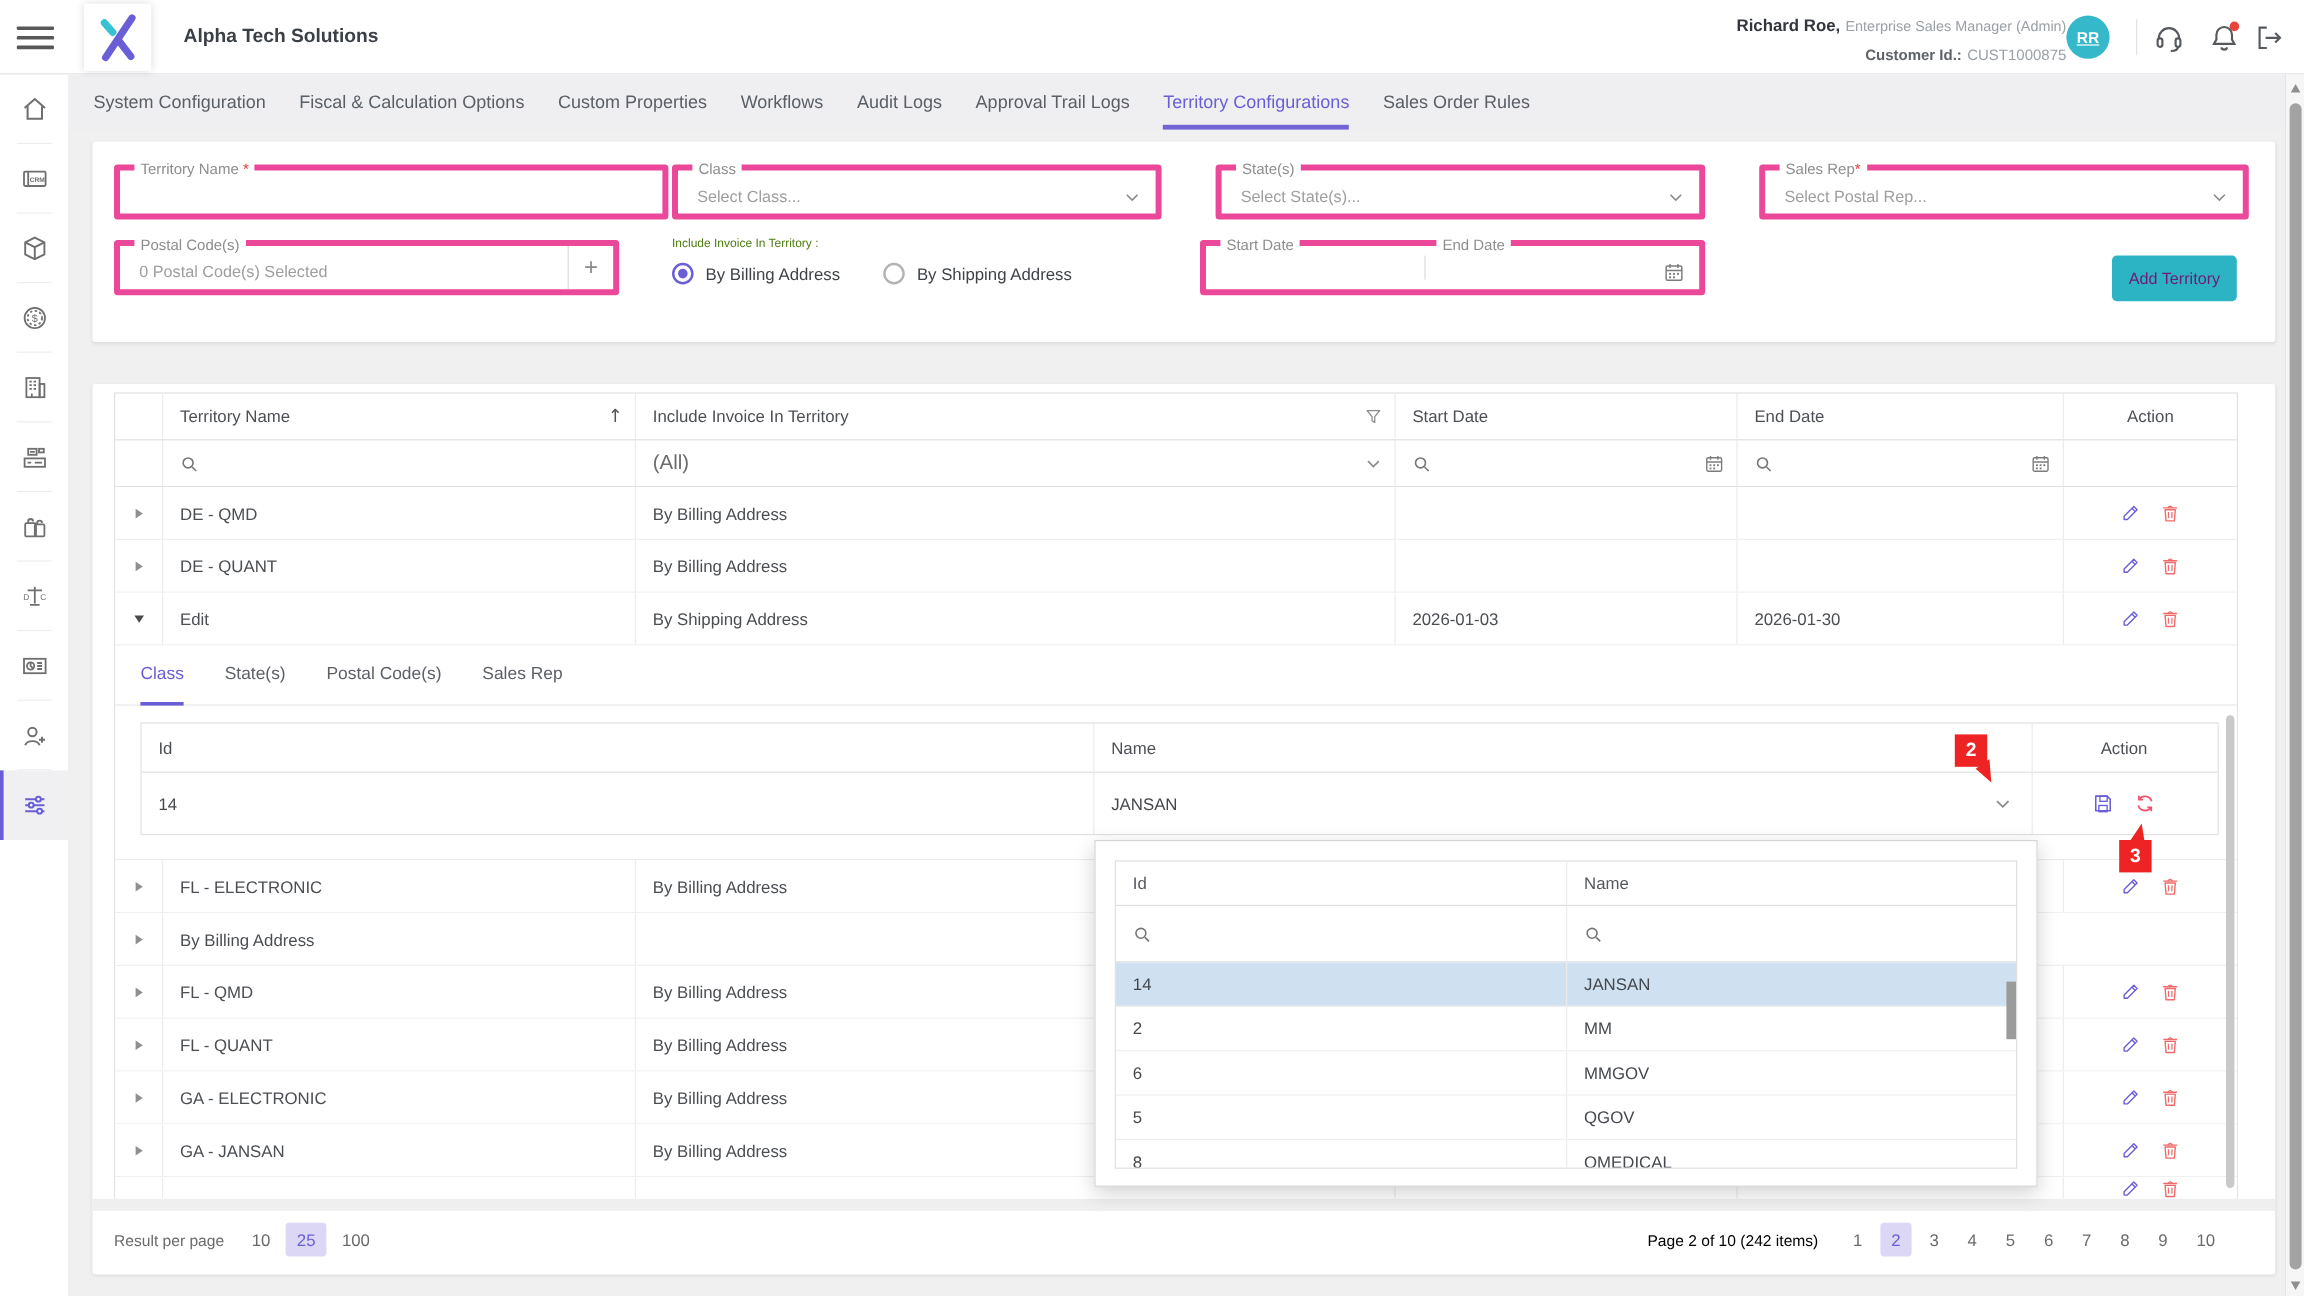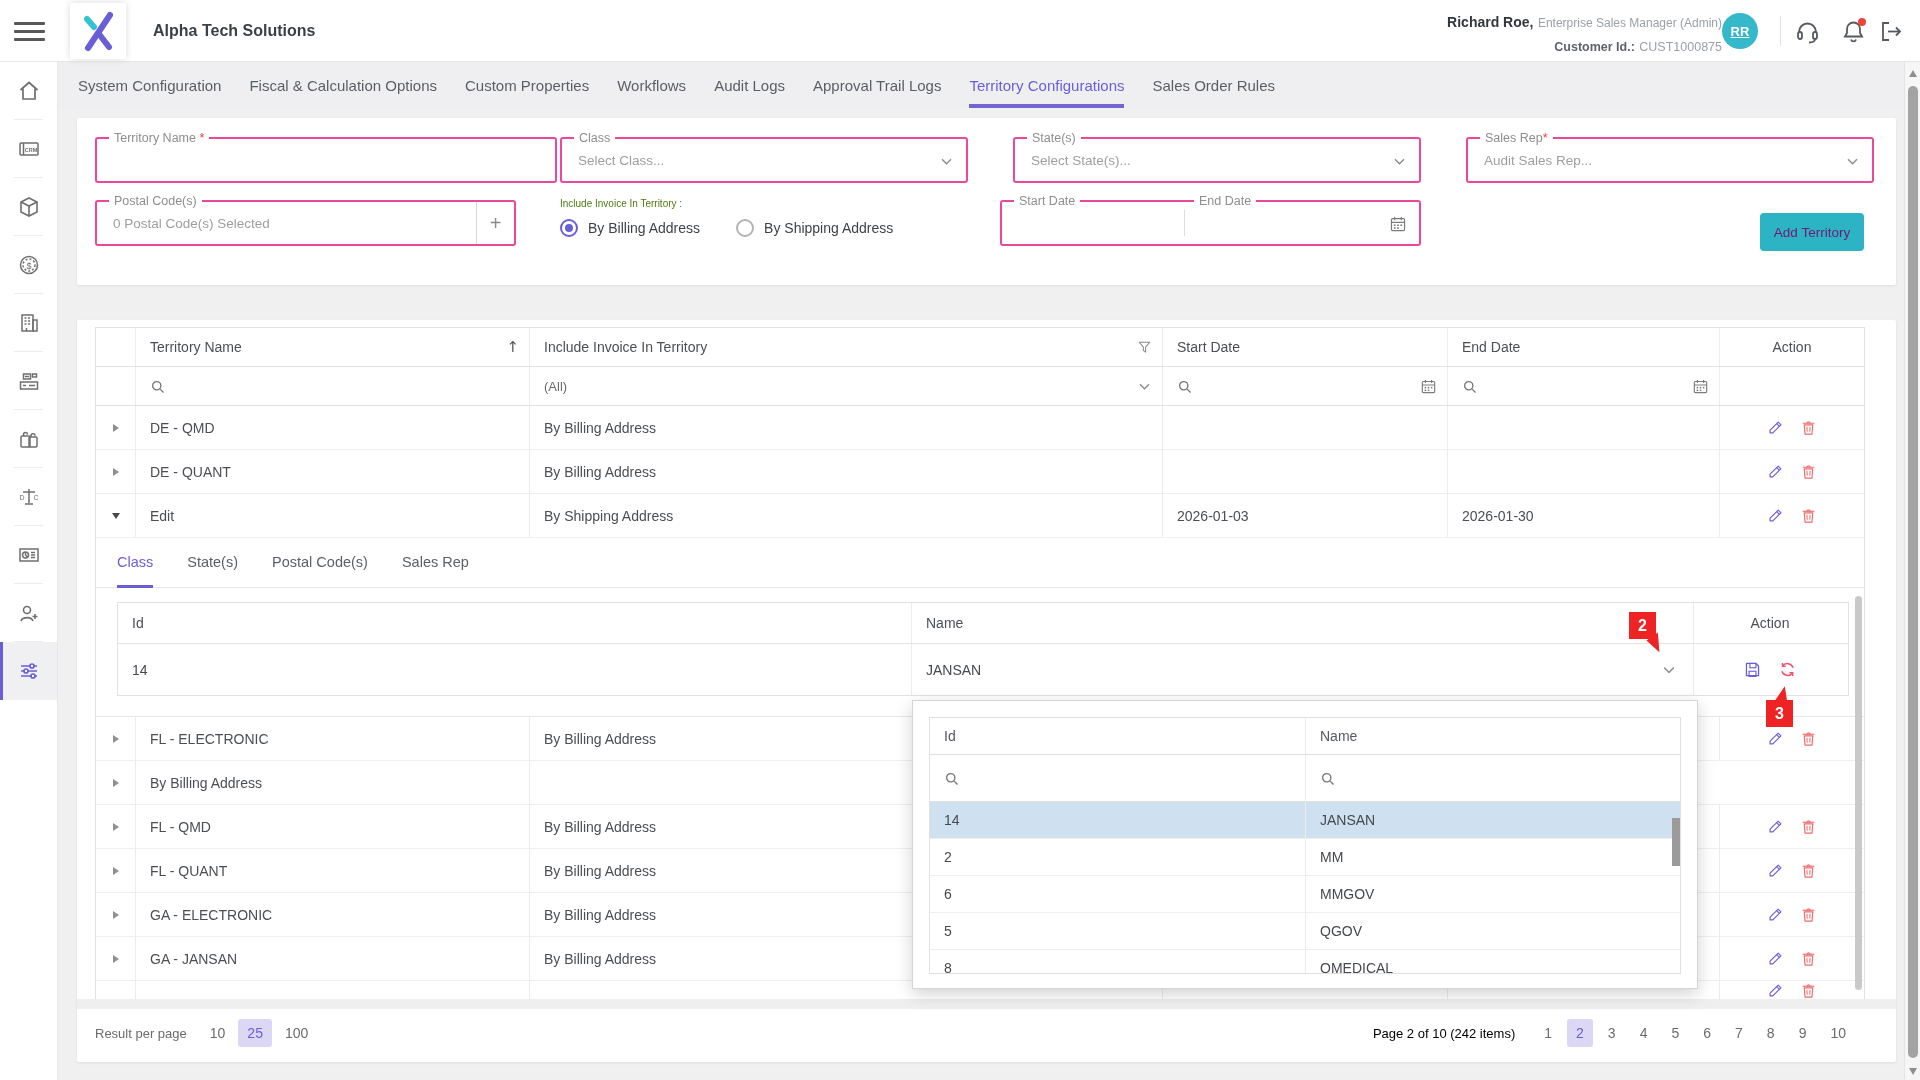--- a/index.html
+++ b/index.html
@@ -45,21 +45,21 @@
   .navbar { position:absolute; left:58px; top:62px; width:1846px; height:46px; background:#efeff1;
             display:flex; align-items:stretch; padding-left:20px; gap:28px; z-index:10; }
   .nav-tab { font-size:15px; color:#5a5f66; display:flex; align-items:center; cursor:pointer;
              border-bottom:4px solid transparent; padding-top:4px; }
   .nav-tab.active { color:#6a5ed6; border-bottom-color:#7165d6; }
   
   .card { position:absolute; background:#fff; border-radius:2px; box-shadow:0 1px 3px rgba(0,0,0,.08); }
   .form-card { left:77px; top:118px; width:1819px; height:167px; }
   .table-card { left:77px; top:320px; width:1819px; height:742px; overflow:hidden; }
   
-  .field { position:absolute; height:46px; border:2px solid #ec4899; border-radius:3px; background:#fff; }
+  .field { position:absolute; height:46px; border:5px solid #ec4899; border-radius:3px; background:#fff; }
   .field-label { position:absolute; top:-8px; left:12px; background:#fff; padding:0 5px;
                  font-size:12.5px; color:#8e8e8e; white-space:nowrap; }
   .req { color:#e53935; }
   .field-text { position:absolute; left:16px; top:0; line-height:44px; font-size:13.5px; color:#9e9e9e; }
   .field .chev { position:absolute; right:12px; top:15px; }
   .f-territory { left:18px; top:19px; width:462px; }
   .f-class { left:483px; top:19px; width:408px; }
   .f-states { left:936px; top:19px; width:408px; }
   .f-salesrep { left:1389px; top:19px; width:408px; }
   .f-postal { left:18px; top:82px; width:421px; }
@@ -91,21 +91,21 @@
   .gc:last-child { border-right:none; }
   .gc.center { justify-content:center; padding-left:0; }
   .t-row { display:grid; grid-template-columns:40px 394px 633px 285px 272px 144px; height:44px;
            border-bottom:1px solid #efefef; font-size:14px; color:#4b4e52; background:#fff; }
   .t-row.clipped { height:18px; overflow:hidden; border-bottom:none; }
   .tri-right { width:0; height:0; border-left:6px solid #8f8f8f; border-top:4.5px solid transparent; border-bottom:4.5px solid transparent; }
   .tri-down { width:0; height:0; border-top:6px solid #4a4a4a; border-left:4.5px solid transparent; border-right:4.5px solid transparent; }
   .actions { gap:16px; display:flex; align-items:center; justify-content:center; }
   .sort-arrow { margin-left:auto; margin-right:10px; font-size:15px; color:#555; cursor:pointer; font-family:"DejaVu Sans",sans-serif; }
   .head-icon-right { margin-left:auto; margin-right:10px; display:flex; }
-  .filter-all { font-size:13px; color:#6b6b6b; }
+  .filter-all { font-size:17px; color:#6b6b6b; }
   .filter-cal { margin-left:auto; margin-right:10px; display:flex; }
   
   .detail { border-bottom:1px solid #e8e8e8; background:#fff; }
   .detail-tabs-row { position:relative; height:50px; padding:16px 0 0 21px; }
   .detail-tabs-row:after { content:""; position:absolute; left:0; right:0; bottom:0; height:1px; background:#e8e8e8; }
   .d-tabs { display:flex; gap:34px; height:34px; }
   .d-tab { font-size:14.5px; color:#5c6066; border-bottom:3px solid transparent; cursor:pointer;
            position:relative; z-index:2; padding-bottom:10px; }
   .d-tab.active { color:#6a5ed6; border-bottom-color:#6a5ed6; }
   .inner-table { margin:14px 0 20px 21px; width:1732px; border:1px solid #e2e2e2; }
@@ -315,21 +315,21 @@
   </div>
   <div class="field f-states">
     <span class="field-label">State(s)</span>
     <span class="field-text">Select State(s)...</span>
     <span class="chev"><svg width="15" height="15" viewBox="0 0 20 20">
           <polyline points="4,7 10,13 16,7" fill="none" stroke="#8a8a8a" stroke-width="1.8"></polyline>
         </svg></span>
   </div>
   <div class="field f-salesrep">
     <span class="field-label"><span>Sales Rep</span><span class="req">*</span></span>
-    <span class="field-text">Audit Sales Rep...</span>
+    <span class="field-text">Select Postal Rep...</span>
     <span class="chev"><svg width="15" height="15" viewBox="0 0 20 20">
           <polyline points="4,7 10,13 16,7" fill="none" stroke="#8a8a8a" stroke-width="1.8"></polyline>
         </svg></span>
   </div>
   <div class="field f-postal">
     <span class="field-label">Postal Code(s)</span>
     <span class="field-text">0 Postal Code(s) Selected</span>
     <span class="plus-seg">+</span>
   </div>
   <div class="invoice-group">

